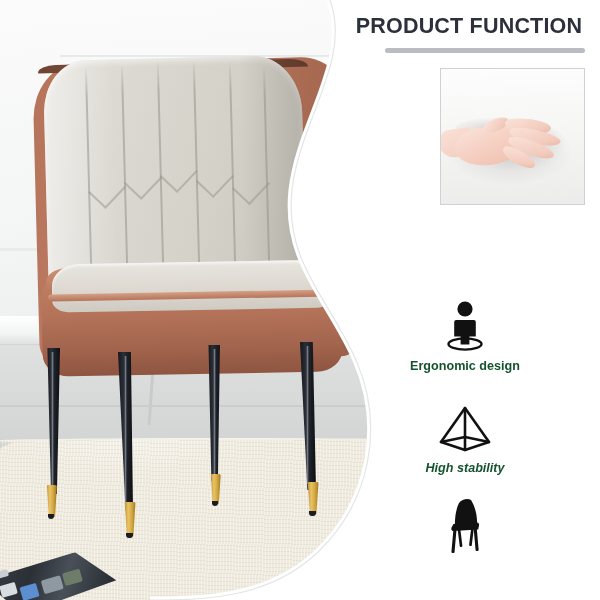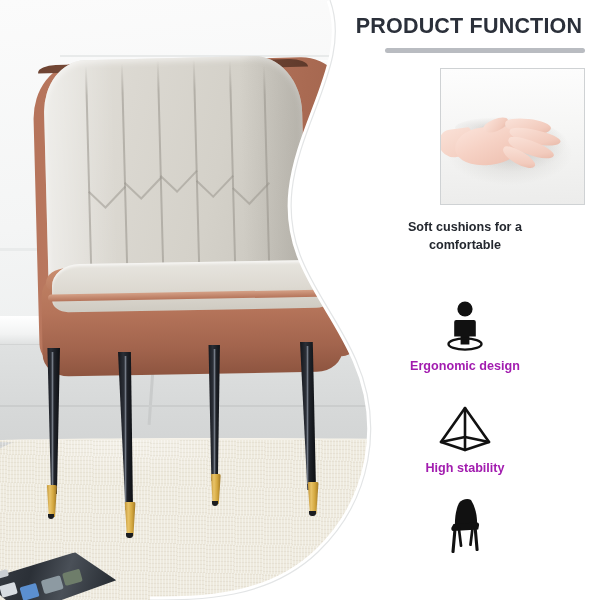--- a/index.html
+++ b/index.html
@@ -282,25 +282,25 @@
     font-size: 12.6px;
     font-weight: bold;
     color: #24282f;
     line-height: 18px;
   }
   .cap-1 { top: 218px; }
 
   .icon-row { position: absolute; left: 0; width: 270px; text-align: center; }
   .icon-box { height: 56px; display: flex; align-items: flex-end; justify-content: center; }
   .icon-label {
-    font-size: 12.6px; font-weight: bold; color: #a21caf;
+    font-size: 12.6px; font-weight: bold; color: #14532d;
     margin-top: 7px;
   }
   .row-ergo { top: 296px; }
-  .row-stab { top: 398px; }
+  .row-stab { top: 398px; font-style: italic; }
   .row-frame{ top: 498px; }
 </style>
 </head>
 <body>
 
 <div id="page">
 
   <div class="photo-panel">
     <div class="photo-clip">
       <div class="room">
@@ -397,24 +397,20 @@
       <div class="hand">
         <div class="wrist"></div>
         <div class="palm"></div>
         <div class="finger thumb"></div>
         <div class="finger f1"></div>
         <div class="finger f2"></div>
         <div class="finger f3"></div>
         <div class="finger f4"></div>
       </div>
     </div>
-    <div class="feat-caption cap-1">
-      <div>Soft cushions for a</div>
-      <div>comfortable</div>
-    </div>
 
     <div class="icon-row row-ergo">
       <div class="icon-box">
         <svg width="46" height="52" viewBox="0 0 46 52">
           <circle cx="23" cy="9" r="7.6" fill="#111111"></circle>
           <path d="M 14.2 20 h 17.6 a 2 2 0 0 1 2 2 v 14.5 h -6.4 v 8 h -8.8 v -8 h -6.4 V 22 a 2 2 0 0 1 2 -2 z" fill="#111111"></path>
           <ellipse cx="23" cy="44" rx="16.5" ry="5.6" fill="none" stroke="#111111" stroke-width="2.4"></ellipse>
         </svg>
       </div>
       <div class="icon-label">Ergonomic design</div>

